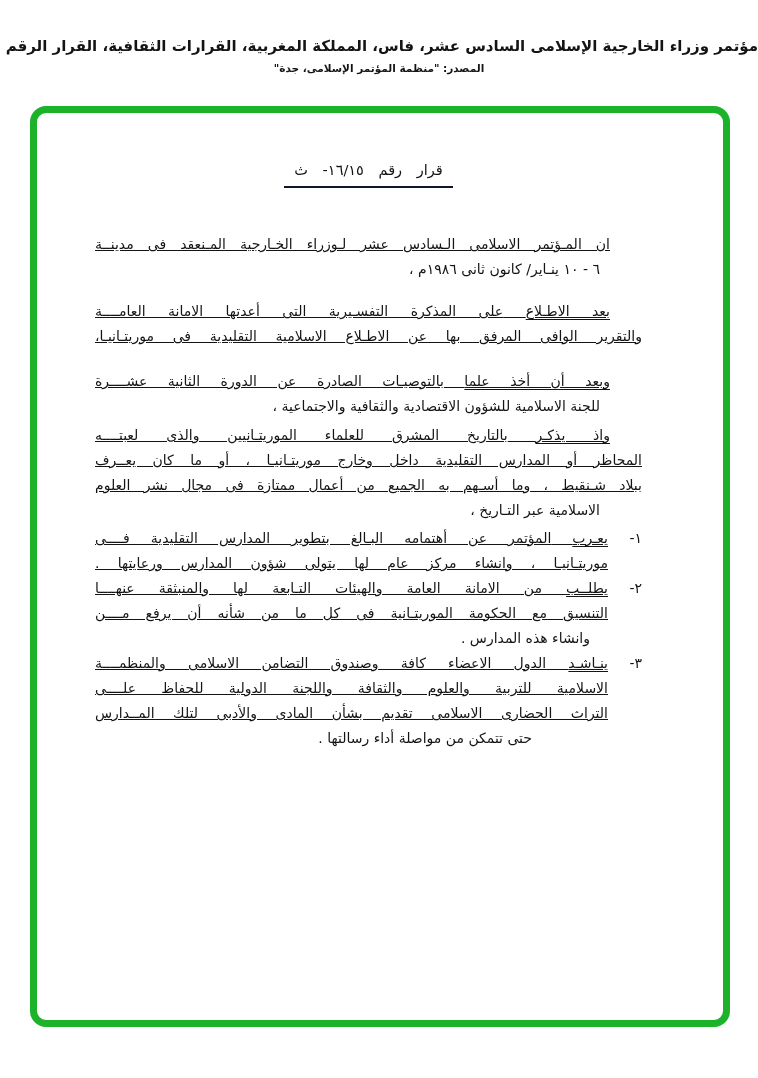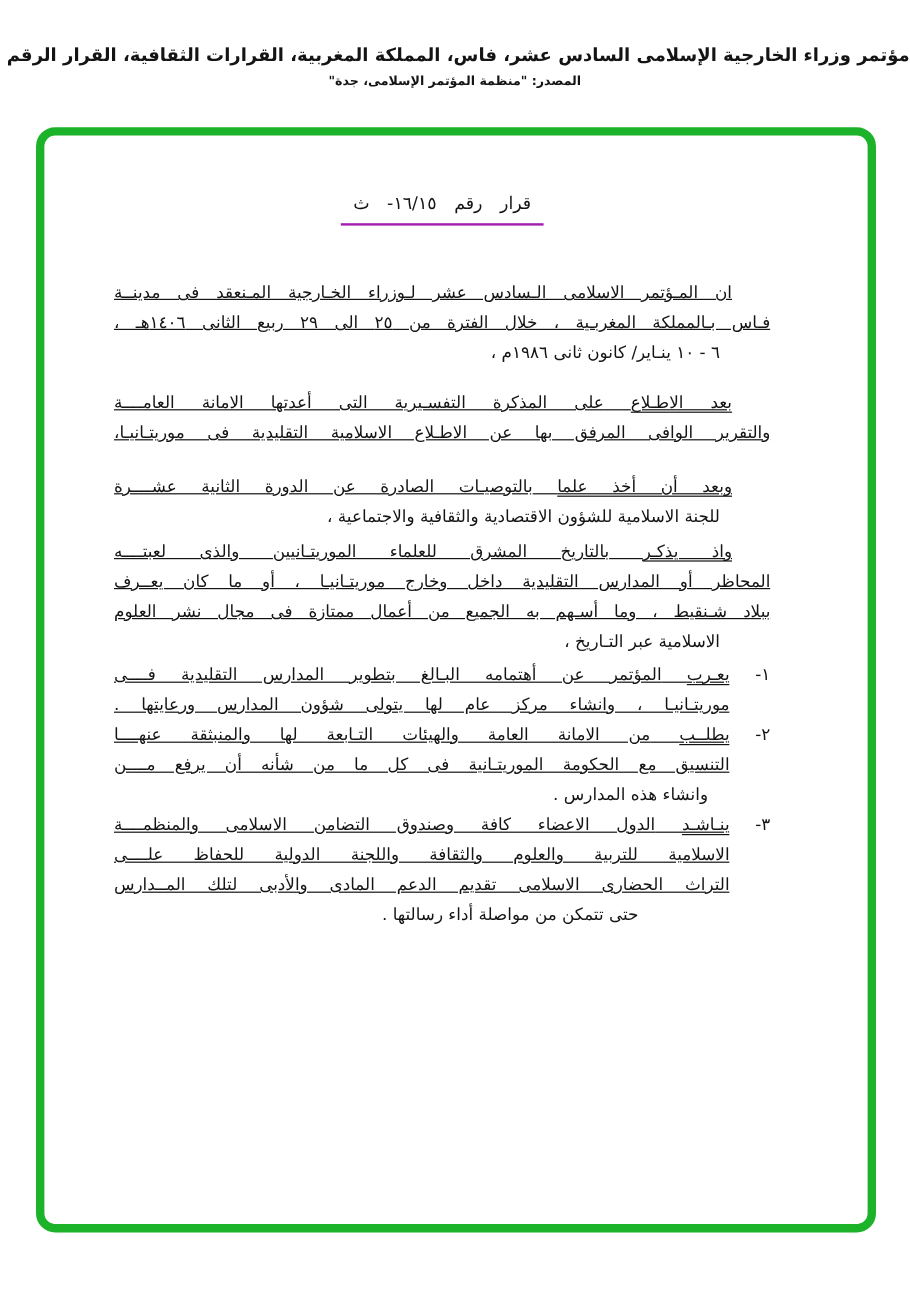--- a/index.html
+++ b/index.html
@@ -52,21 +52,21 @@
     line-height: 25px;
   }
 
   
   .title-block { text-align: center; margin-bottom: 44px; }
   .t1 {
     display: inline-block;
     font-size: 14.5px;
     word-spacing: 10px;
     padding: 0 10px 3px 10px;
-    border-bottom: 2px solid #a21caf;
+    border-bottom: 2px solid #0f172a;
   }
   .t2 {
     display: inline-block;
     margin-top: 5px;
     font-size: 14.5px;
     letter-spacing: 1.5px;
     word-spacing: 7px;
     padding: 0 4px 3px 4px;
     border-bottom: 2px solid #141414;
   }
@@ -113,21 +113,20 @@
 
 <div class="frame" style="border-color: rgb(28, 179, 43);">
   <div class="content">
 
     <div class="title-block">
       <div><span class="t1">قرار رقم  ١٦/١٥- ث</span></div>
     </div>
 
     <div class="para p1">
       <div class="line j ind">ان المـؤتمر الاسلامى الـسادس عشر لـوزراء الخـارجية المـنعقد فى مدينــة</div>
-      <div class="line j">فـاس بـالمملكة المغربـية ، خلال الفترة من ٢٥ الى ٢٩ ربيع الثانى ١٤٠٦هـ ،</div>
       <div class="line end-md">٦ - ١٠ ينـاير/ كانون ثانى ١٩٨٦م ،</div>
     </div>
 
     <div class="para p2">
       <div class="line j ind"><span class="lead">بعد الاطـلاع</span> <span>على المذكرة التفسـيرية التى أعدتها الامانة العامــــة</span></div>
       <div class="line j">والتقرير الوافى المرفق بها عن الاطـلاع الاسلامية التقليدية فى موريتـانيـا،</div>
     </div>
 
     <div class="para p3">
       <div class="line j ind"><span class="lead">وبعد أن أخذ علما</span> <span>بالتوصيـات الصادرة عن الدورة الثانية عشــــرة</span></div>
@@ -156,19 +155,19 @@
         <div class="line j">التنسيق مع الحكومة الموريتـانية فى كل ما من شأنه أن يرفع مــــن</div>
         <div class="line end-sm">وانشاء هذه المدارس .</div>
       </div>
     </div>
 
     <div class="item">
       <div class="num">٣-</div>
       <div class="body">
         <div class="line j"><span class="lead">ينـاشـد</span> <span>الدول الاعضاء كافة وصندوق التضامن الاسلامى والمنظمــــة</span></div>
         <div class="line j">الاسلامية للتربية والعلوم والثقافة واللجنة الدولية للحفاظ علــــى</div>
-        <div class="line j">التراث الحضارى الاسلامى تقديم الدعم المادى والأدبى لتلك المــدارس</div>
+        <div class="line j">التراث الحضارى الاسلامى تقديم بشأن المادى والأدبى لتلك المــدارس</div>
         <div class="line end-lg">حتى تتمكن من مواصلة أداء رسالتها .</div>
       </div>
     </div>
 
   </div>
 </div>
 
 </body></html>

